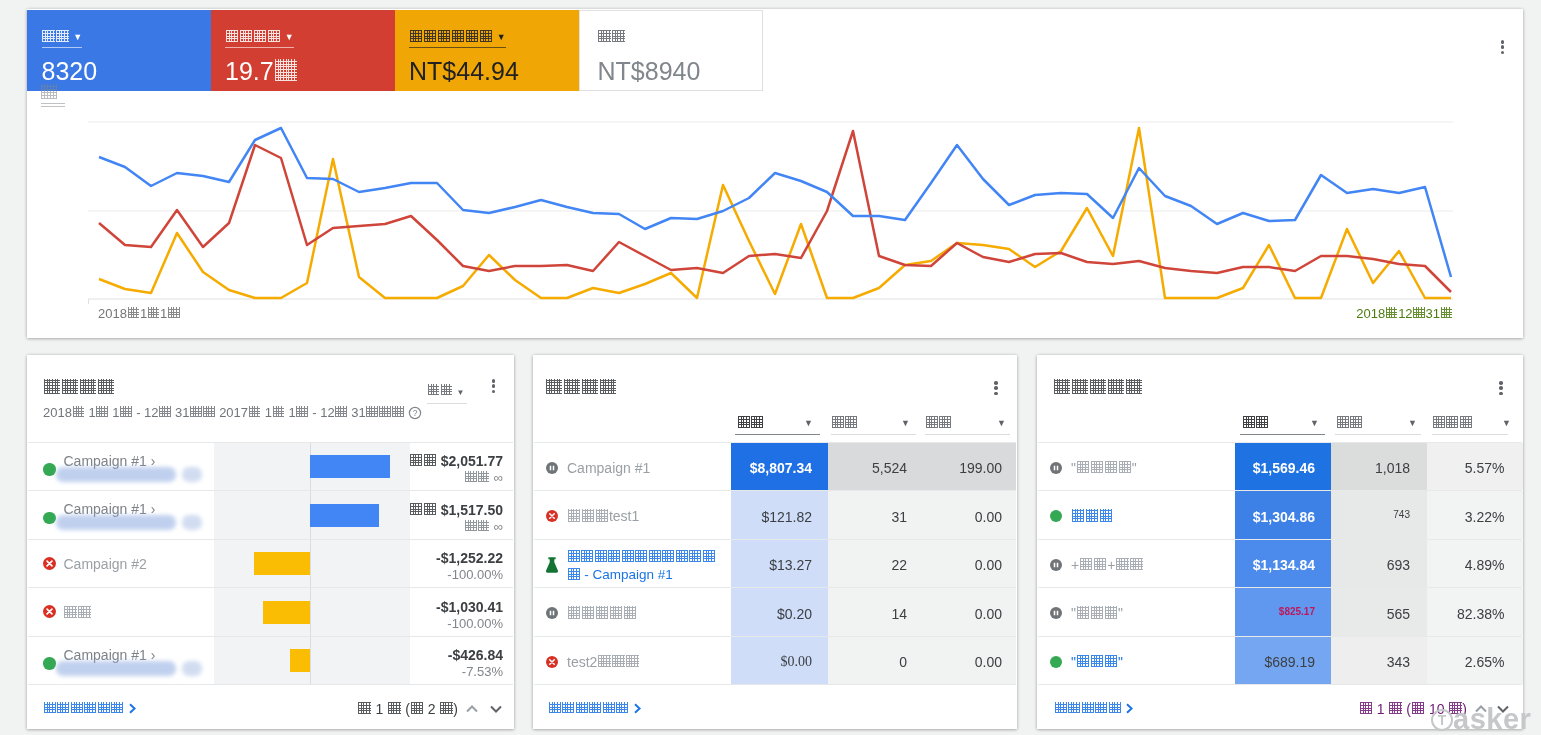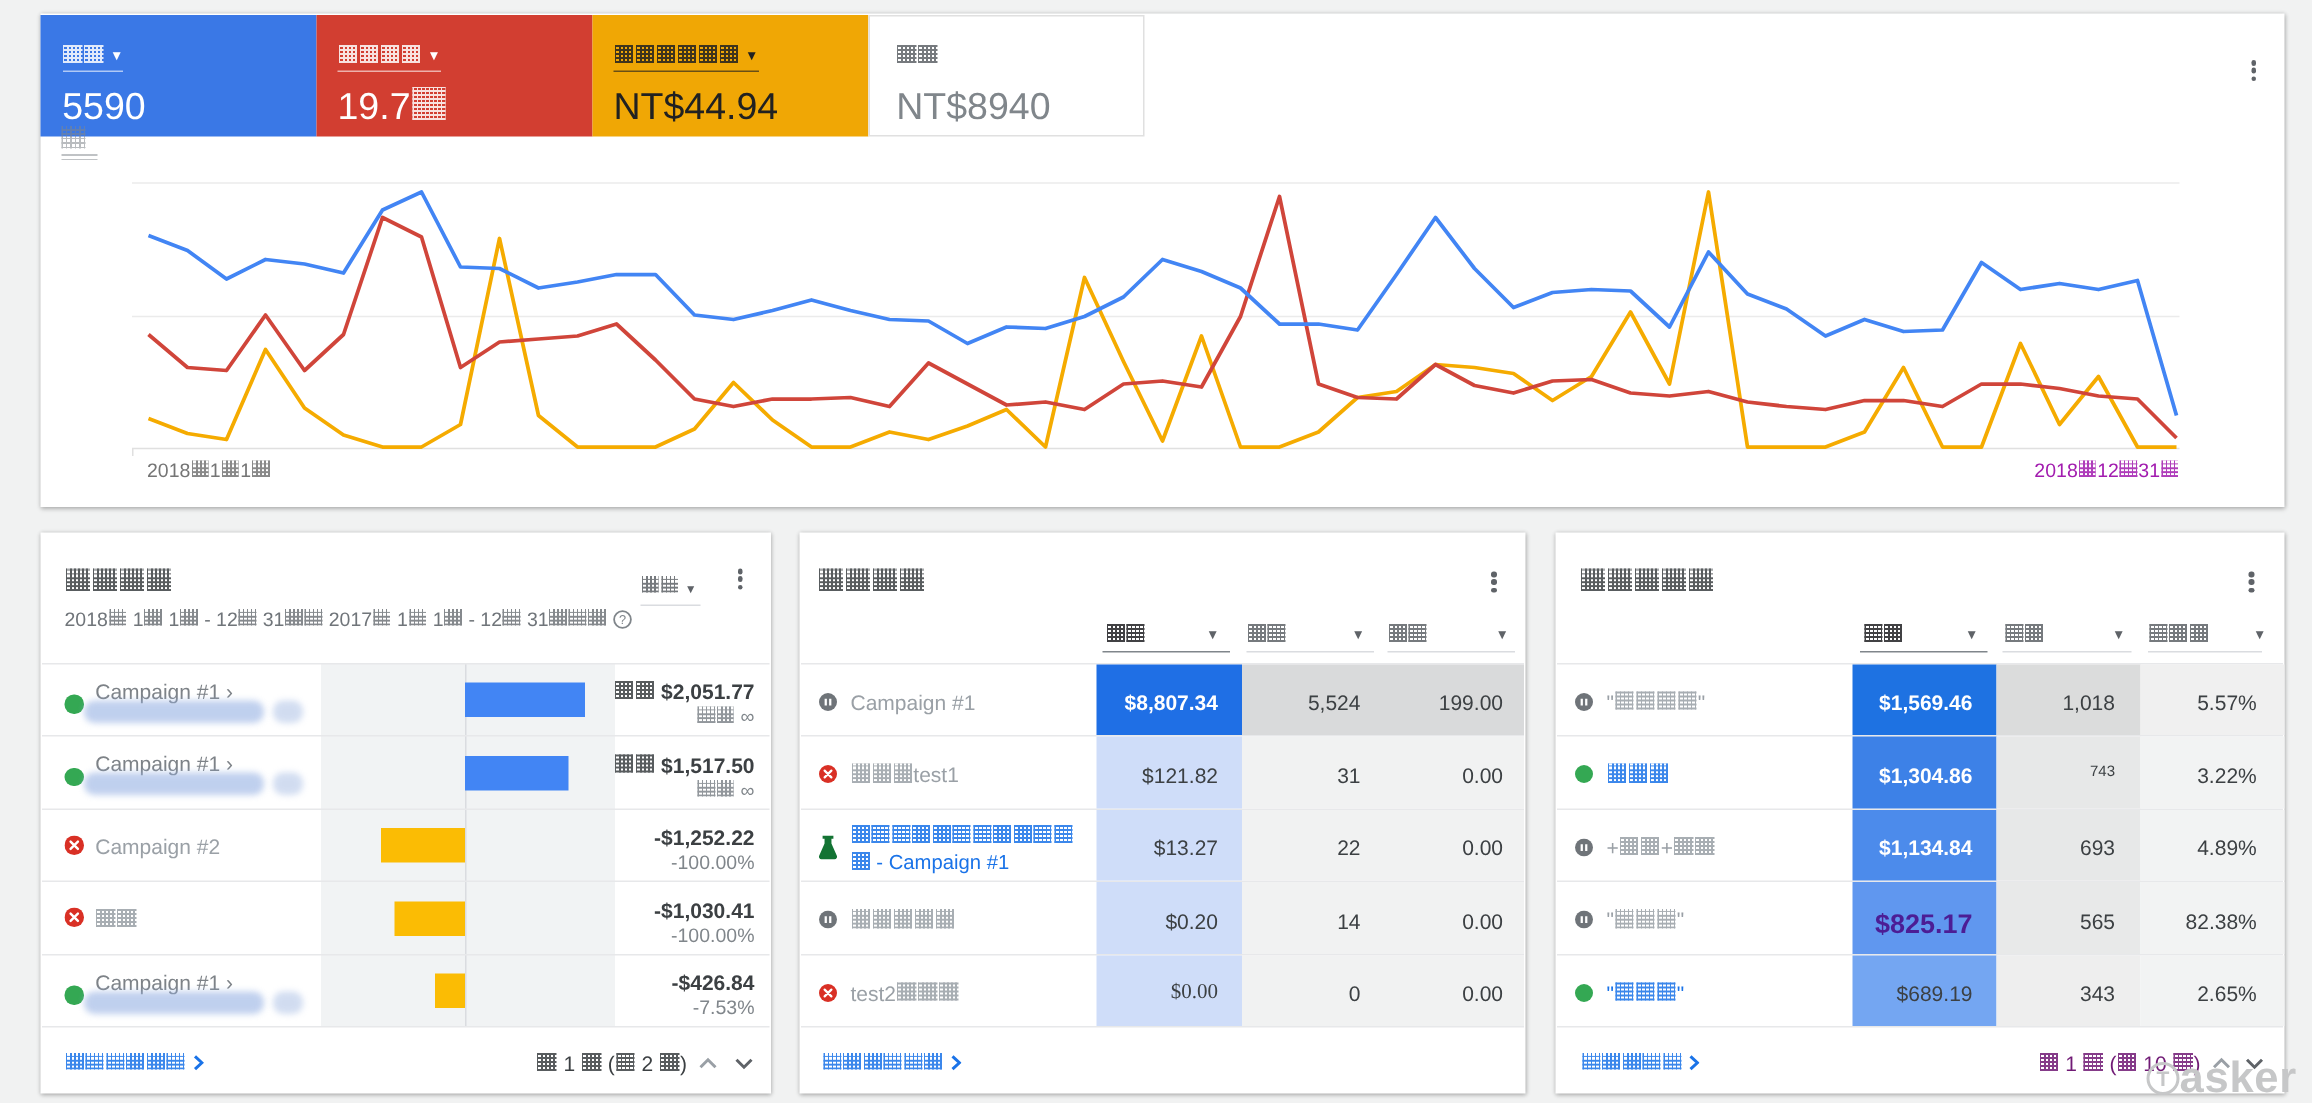--- a/index.html
+++ b/index.html
@@ -12,21 +12,21 @@
    repeating-linear-gradient(90deg,currentColor 0 1px,transparent 1px 2.7px);
  opacity:.85;}
 .dots{position:absolute;width:4px;}
 .dots i{display:block;width:3.6px;height:3.6px;border-radius:50%;background:#5f6368;margin-bottom:1.7px;}
 .ln{position:absolute;height:1px;background:#e7e8ea;}
 .cell{position:absolute;box-sizing:border-box;white-space:nowrap;}
 </style></head><body>
 <div class="card" style="left:27px;top:9px;width:1496px;height:329px;"></div>
 <div class="abs" style="left:27.0px;top:10px;width:183.5px;height:81px;background:#3a78e6;"></div>
 <div class="t" style="left:41.5px;top:29px;font-size:14px;color:#fff;"><span style="display:inline-block;line-height:13px;border-bottom:1px solid rgba(255,255,255,.6);padding-bottom:3px;"><i class="cj"></i><i class="cj"></i> <span style="font-size:9px;vertical-align:2px;">▼</span></span></div>
-<div class="t" style="left:41.5px;top:57px;font-size:25px;color:#fff;">5590</div>
+<div class="t" style="left:41.5px;top:57px;font-size:25px;color:#fff;">8320</div>
 <div class="abs" style="left:210.5px;top:10px;width:184px;height:81px;background:#d23e31;"></div>
 <div class="t" style="left:225.0px;top:29px;font-size:14px;color:#fff;"><span style="display:inline-block;line-height:13px;border-bottom:1px solid rgba(255,255,255,.6);padding-bottom:3px;"><i class="cj"></i><i class="cj"></i><i class="cj"></i><i class="cj"></i> <span style="font-size:9px;vertical-align:2px;">▼</span></span></div>
 <div class="t" style="left:225.0px;top:57px;font-size:25px;color:#fff;">19.7<i class="cj"></i></div>
 <div class="abs" style="left:394.5px;top:10px;width:184px;height:81px;background:#f0a705;"></div>
 <div class="t" style="left:409.0px;top:29px;font-size:14px;color:#212121;"><span style="display:inline-block;line-height:13px;border-bottom:1px solid rgba(33,33,33,.65);padding-bottom:3px;"><i class="cj"></i><i class="cj"></i><i class="cj"></i><i class="cj"></i><i class="cj"></i><i class="cj"></i> <span style="font-size:9px;vertical-align:2px;">▼</span></span></div>
 <div class="t" style="left:409.0px;top:57px;font-size:25px;color:#212121;">NT$44.94</div>
 <div class="abs" style="left:578.5px;top:10px;width:184px;height:81px;background:#fff;border:1px solid #e0e0e0;box-sizing:border-box;"></div>
 <div class="t" style="left:597.5px;top:29px;font-size:14px;color:#5f6368;"><span style=""><i class="cj"></i><i class="cj"></i></span></div>
 <div class="t" style="left:597.5px;top:57px;font-size:25px;color:#80868b;">NT$8940</div>
 <div class="abs" style="left:41px;top:84px;width:16px;height:15px;color:#80868b;background-image:repeating-linear-gradient(0deg,currentColor 0 1px,transparent 1px 3px),repeating-linear-gradient(90deg,currentColor 0 1px,transparent 1px 3px);opacity:.55;"></div>
@@ -39,21 +39,21 @@
 <svg class="abs" style="left:27px;top:91px;" width="1496" height="247" viewBox="0 0 1496 247">
 <line x1="61" y1="31" x2="1426" y2="31" stroke="#ebebeb" stroke-width="1"></line>
 <line x1="61" y1="120" x2="1426" y2="120" stroke="#ebebeb" stroke-width="1"></line>
 <line x1="61" y1="208" x2="1426" y2="208" stroke="#e0e0e0" stroke-width="1"></line>
 <line x1="61.5" y1="208" x2="61.5" y2="213" stroke="#e0e0e0" stroke-width="1"></line>
 <polyline points="72,188 98,198 124,202 150,142 176,181 202,199 228,207 254,207 280,192 306,68 332,186 358,207 384,207 410,207 436,195 462,164 488,189 514,207 540,207 566,197 592,202 618,193 644,182 670,207 696,94 722,150 748,203 774,133 800,207 826,207 852,197 878,174 904,170 930,152 956,154 982,158 1008,176 1034,160 1060,117 1086,165 1112,37 1138,207 1164,207 1190,207 1216,197 1242,154 1268,207 1294,207 1320,138 1346,192 1372,160 1398,207 1424,207" fill="none" stroke="#f5ab00" stroke-width="2.5" stroke-linejoin="round"></polyline>
 <polyline points="72,132 98,154 124,156 150,119 176,156 202,132 228,54 254,67 280,154 306,137 332,135 358,133 384,125 410,149 436,175 462,180 488,175 514,175 540,174 566,180 592,151 618,165 644,179 670,177 696,182 722,165 748,163 774,167 800,120 826,40 852,165 878,174 904,175 930,152 956,166 982,171 1008,163 1034,162 1060,171 1086,173 1112,170 1138,177 1164,180 1190,182 1216,176 1242,176 1268,180 1294,165 1320,165 1346,168 1372,173 1398,175 1424,201" fill="none" stroke="#d0453a" stroke-width="2.5" stroke-linejoin="round"></polyline>
 <polyline points="72,66 98,76 124,95 150,82 176,85 202,91 228,49 254,37 280,87 306,88 332,101 358,97 384,92 410,92 436,119 462,122 488,116 514,109 540,116 566,122 592,123 618,138 644,127 670,128 696,120 722,107 748,82 774,90 800,101 826,125 852,125 878,129 904,92 930,54 956,88 982,114 1008,104 1034,102 1060,103 1086,127 1112,77 1138,105 1164,115 1190,133 1216,122 1242,130 1268,129 1294,84 1320,102 1346,98 1372,102 1398,96 1424,186" fill="none" stroke="#4285f4" stroke-width="2.5" stroke-linejoin="round"></polyline>
 </svg>
 <div class="t" style="left:98px;top:306px;font-size:13px;color:#757575;">2018<i class="cj"></i>1<i class="cj"></i>1<i class="cj"></i></div>
-<div class="tr" style="right:88px;top:306px;font-size:13px;color:#a21caf;margin-left:44px;">2018<i class="cj"></i>12<i class="cj"></i>31<i class="cj"></i></div>
+<div class="tr" style="right:88px;top:306px;font-size:13px;color:#4d7c0f;margin-left:44px;">2018<i class="cj"></i>12<i class="cj"></i>31<i class="cj"></i></div>
 <div class="card" style="left:27px;top:354.5px;width:486.5px;height:374.5px;"></div>
 <div class="t" style="left:43px;top:378px;font-size:18px;color:#3c4043;"><i class="cj"></i><i class="cj"></i><i class="cj"></i><i class="cj"></i></div>
 <div class="t" style="left:427px;top:383px;font-size:13px;color:#5f6368;"><span style="display:inline-block;line-height:13px;border-bottom:1px solid #dadce0;padding-bottom:4px;padding-right:3px;"><i class="cj"></i><i class="cj"></i> <span style="font-size:8px;color:#5f6368;">▼</span></span></div>
 <div class="dots" style="left:491.5px;top:379px;">
     <i></i>
     <i></i>
     <i></i>
   </div>
 <div class="t" style="left:43px;top:405px;font-size:13px;color:#70757a;text-align:center;">2018<i class="cj"></i> 1<i class="cj"></i> 1<i class="cj"></i> - 12<i class="cj"></i> 31<i class="cj"></i><i class="cj"></i> 2017<i class="cj"></i> 1<i class="cj"></i> 1<i class="cj"></i> - 12<i class="cj"></i> 31<i class="cj"></i><i class="cj"></i><i class="cj"></i> <svg width="14" height="14" style="vertical-align:-3px;">
       <circle cx="7" cy="7" r="5.6" fill="none" stroke="#80868b" stroke-width="1.2"></circle>
@@ -224,21 +224,21 @@
 <div class="tr" style="right:36.5px;top:508.75px;font-size:14px;color:#3c4043;">3.22%</div>
 <div class="cell" style="left:1235px;top:539.5px;width:96px;height:47.5px;background:#4c8beb;"></div>
 <div class="cell" style="left:1331px;top:539.5px;width:95.5px;height:47.5px;background:#e7e8e8;"></div>
 <div class="cell" style="left:1426.5px;top:539.5px;width:96.5px;height:47.5px;background:#f2f3f3;"></div>
 <div class="tr" style="right:226px;top:557.25px;font-size:14px;font-weight:bold;color:#fff;">$1,134.84</div>
 <div class="tr" style="right:131px;top:557.25px;font-size:14px;color:#3c4043;margin-left:33px;">693</div>
 <div class="tr" style="right:36.5px;top:557.25px;font-size:14px;color:#3c4043;text-align:right;">4.89%</div>
 <div class="cell" style="left:1235px;top:588px;width:96px;height:47.5px;background:#6097ef;"></div>
 <div class="cell" style="left:1331px;top:588px;width:95.5px;height:47.5px;background:#e8e9e9;"></div>
 <div class="cell" style="left:1426.5px;top:588px;width:96.5px;height:47.5px;background:#f2f3f3;"></div>
-<div class="tr" style="right:226px;top:605.75px;font-size:18px;font-weight:bold;color:#4c1d95;">$825.17</div>
+<div class="tr" style="right:226px;top:605.75px;font-size:10px;font-weight:bold;color:#be185d;">$825.17</div>
 <div class="tr" style="right:131px;top:605.75px;font-size:14px;color:#3c4043;">565</div>
 <div class="tr" style="right:36.5px;top:605.75px;font-size:14px;color:#3c4043;">82.38%</div>
 <div class="cell" style="left:1235px;top:636.5px;width:96px;height:47.5px;background:#74a6f2;"></div>
 <div class="cell" style="left:1331px;top:636.5px;width:95.5px;height:47.5px;background:#eeeeee;"></div>
 <div class="cell" style="left:1426.5px;top:636.5px;width:96.5px;height:47.5px;background:#f2f3f3;"></div>
 <div class="tr" style="right:226px;top:654.25px;font-size:14px;font-weight:normal;color:#3c4043;">$689.19</div>
 <div class="tr" style="right:131px;top:654.25px;font-size:14px;color:#3c4043;">343</div>
 <div class="tr" style="right:36.5px;top:654.25px;font-size:14px;color:#3c4043;">2.65%</div>
 <svg class="abs" style="left:1050px;top:461.75px;" width="12" height="12" viewBox="0 0 16 16">
     <circle cx="8" cy="8" r="8" fill="#6f7479"></circle>

